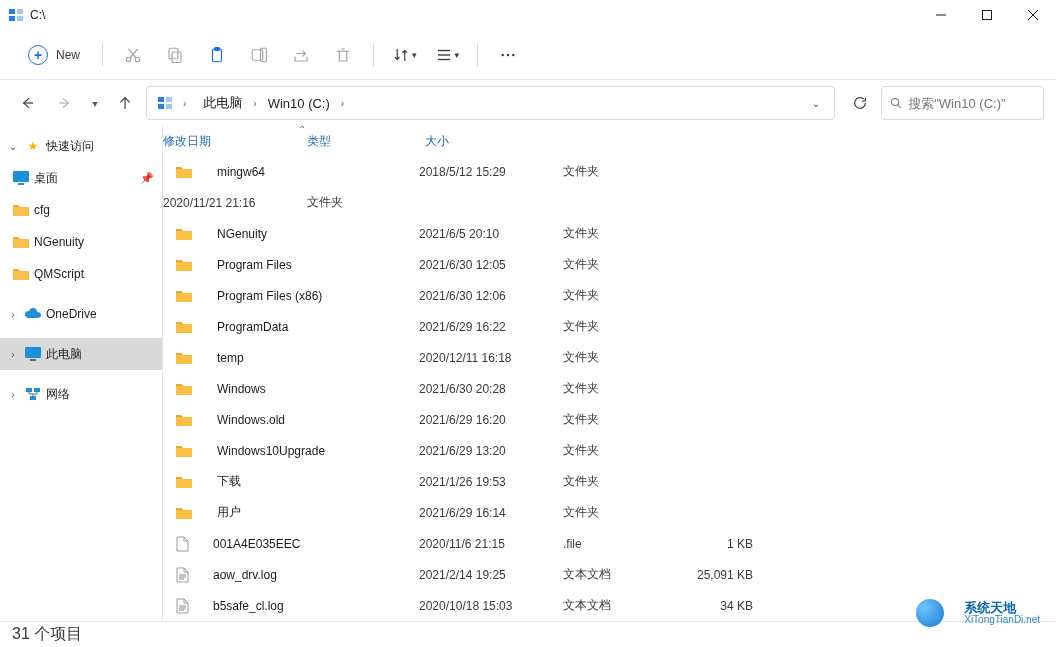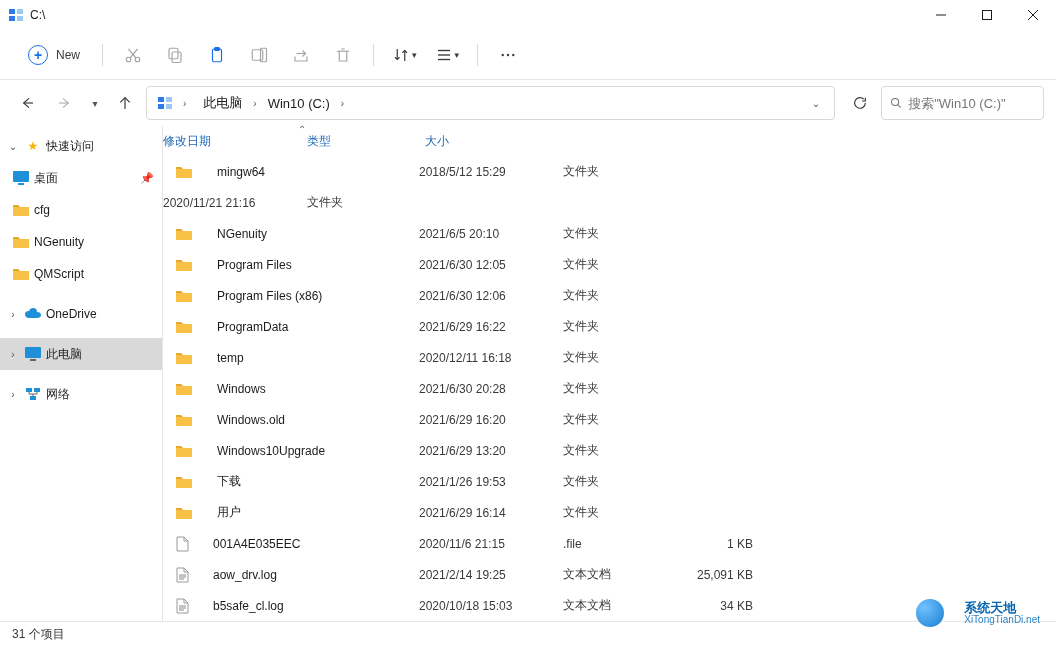--- a/index.html
+++ b/index.html
@@ -63,21 +63,21 @@
   .col-size { width: 80px; text-align: right; padding-right: 8px; }
   .sort-arrow { position: absolute; left: 135px; top: -2px; color: #666; font-size: 10px; }
   .files { flex: 1; overflow: hidden; }
   .file-row { height: 31px; display: flex; align-items: center; padding-left: 0; }
   .file-row .fname { width: 256px; display: flex; align-items: center; gap: 24px; padding-left: 12px; }
   .file-row .fdate { width: 144px; color: #3a3a3a; }
   .file-row .ftype { width: 118px; color: #3a3a3a; }
   .file-row .fsize { width: 80px; text-align: right; color: #3a3a3a; padding-right: 8px; }
 
   
-  .statusbar { height: 26px; border-top: 1px solid #e6e6e6; display: flex; align-items: center; padding: 0 12px; font-size: 12px; color: #3a3a3a; }
+  .statusbar { height: 26px; border-top: 1px solid #e6e6e6; display: flex; align-items: center; padding: 0 12px; font-size: 16px; color: #3a3a3a; }
 
   
   .folder-ico { width: 18px; height: 16px; }
   .file-ico { width: 14px; height: 16px; }
   .corner-logo { position: absolute; right: 16px; bottom: 20px; display: flex; align-items: center; gap: 20px; }
   .corner-logo .globe { width: 28px; height: 28px; border-radius: 50%; background: radial-gradient(circle at 30% 30%, #6fc3ff, #1b7cd1); position: relative; }
   .corner-logo .cn { font-size: 13px; font-weight: bold; color: #0a66b0; line-height: 1; }
   .corner-logo .en { font-size: 10px; color: #2b86c7; }
 
   svg { display: block; }

